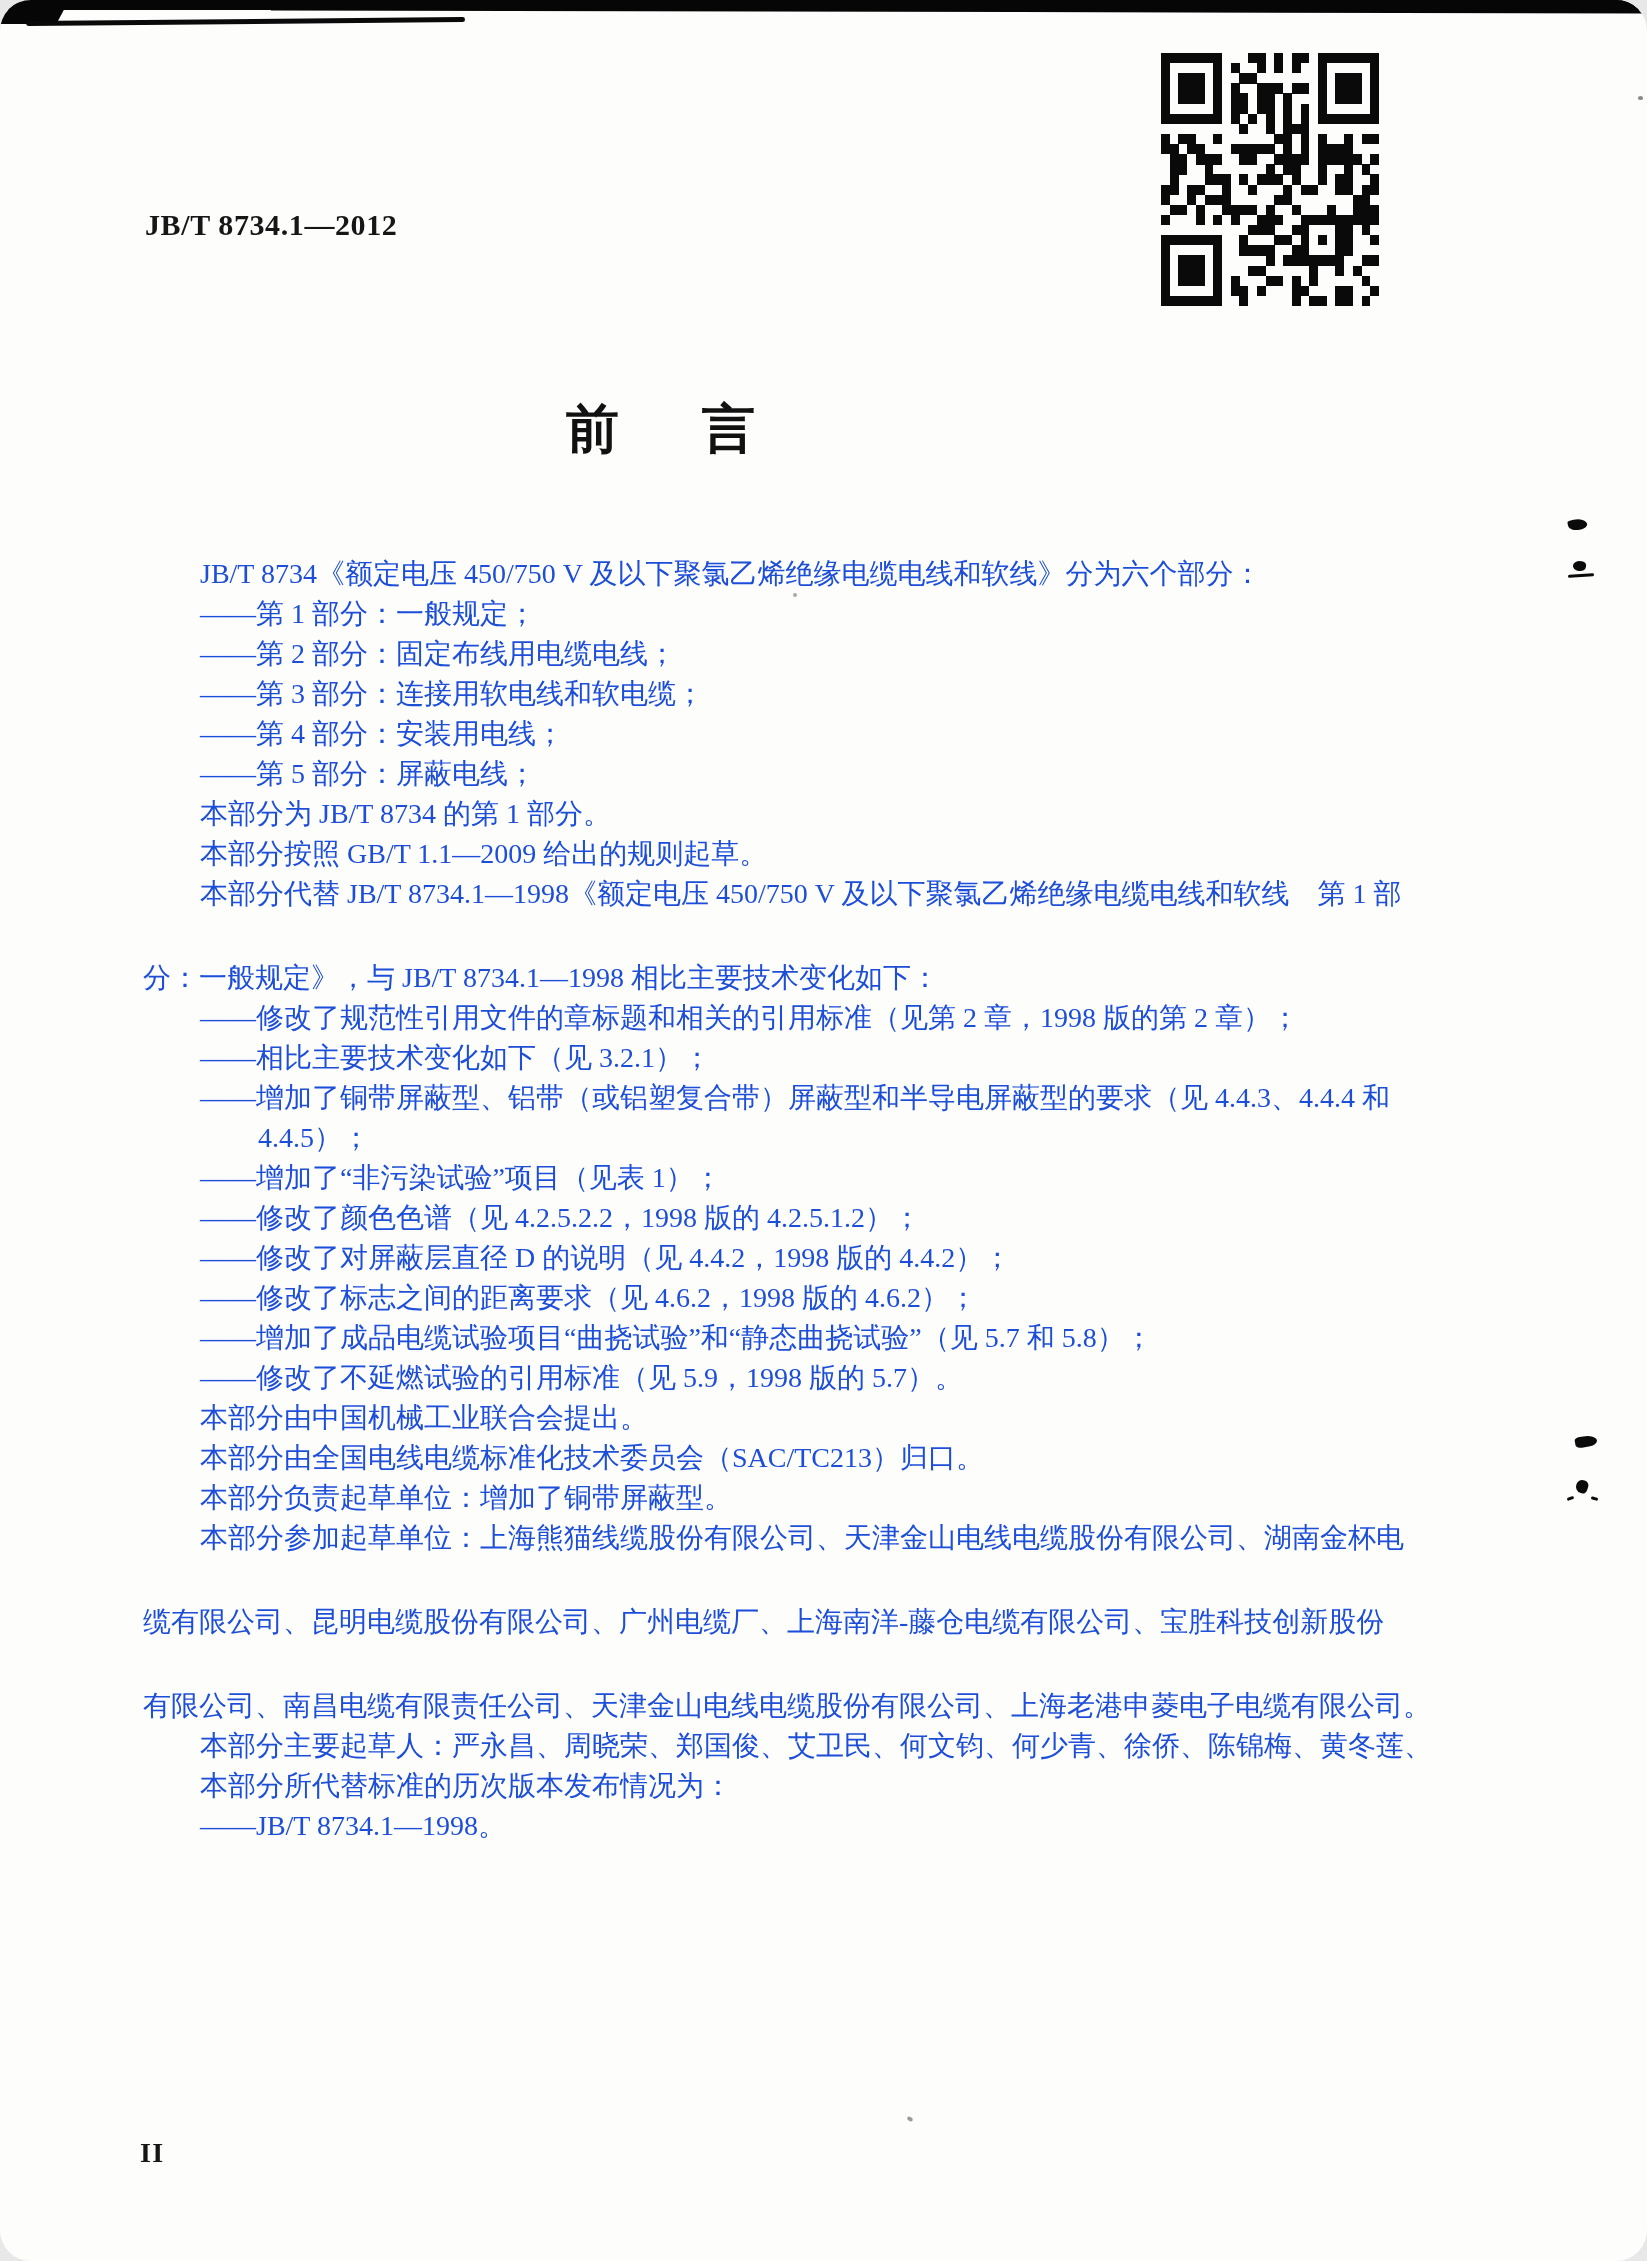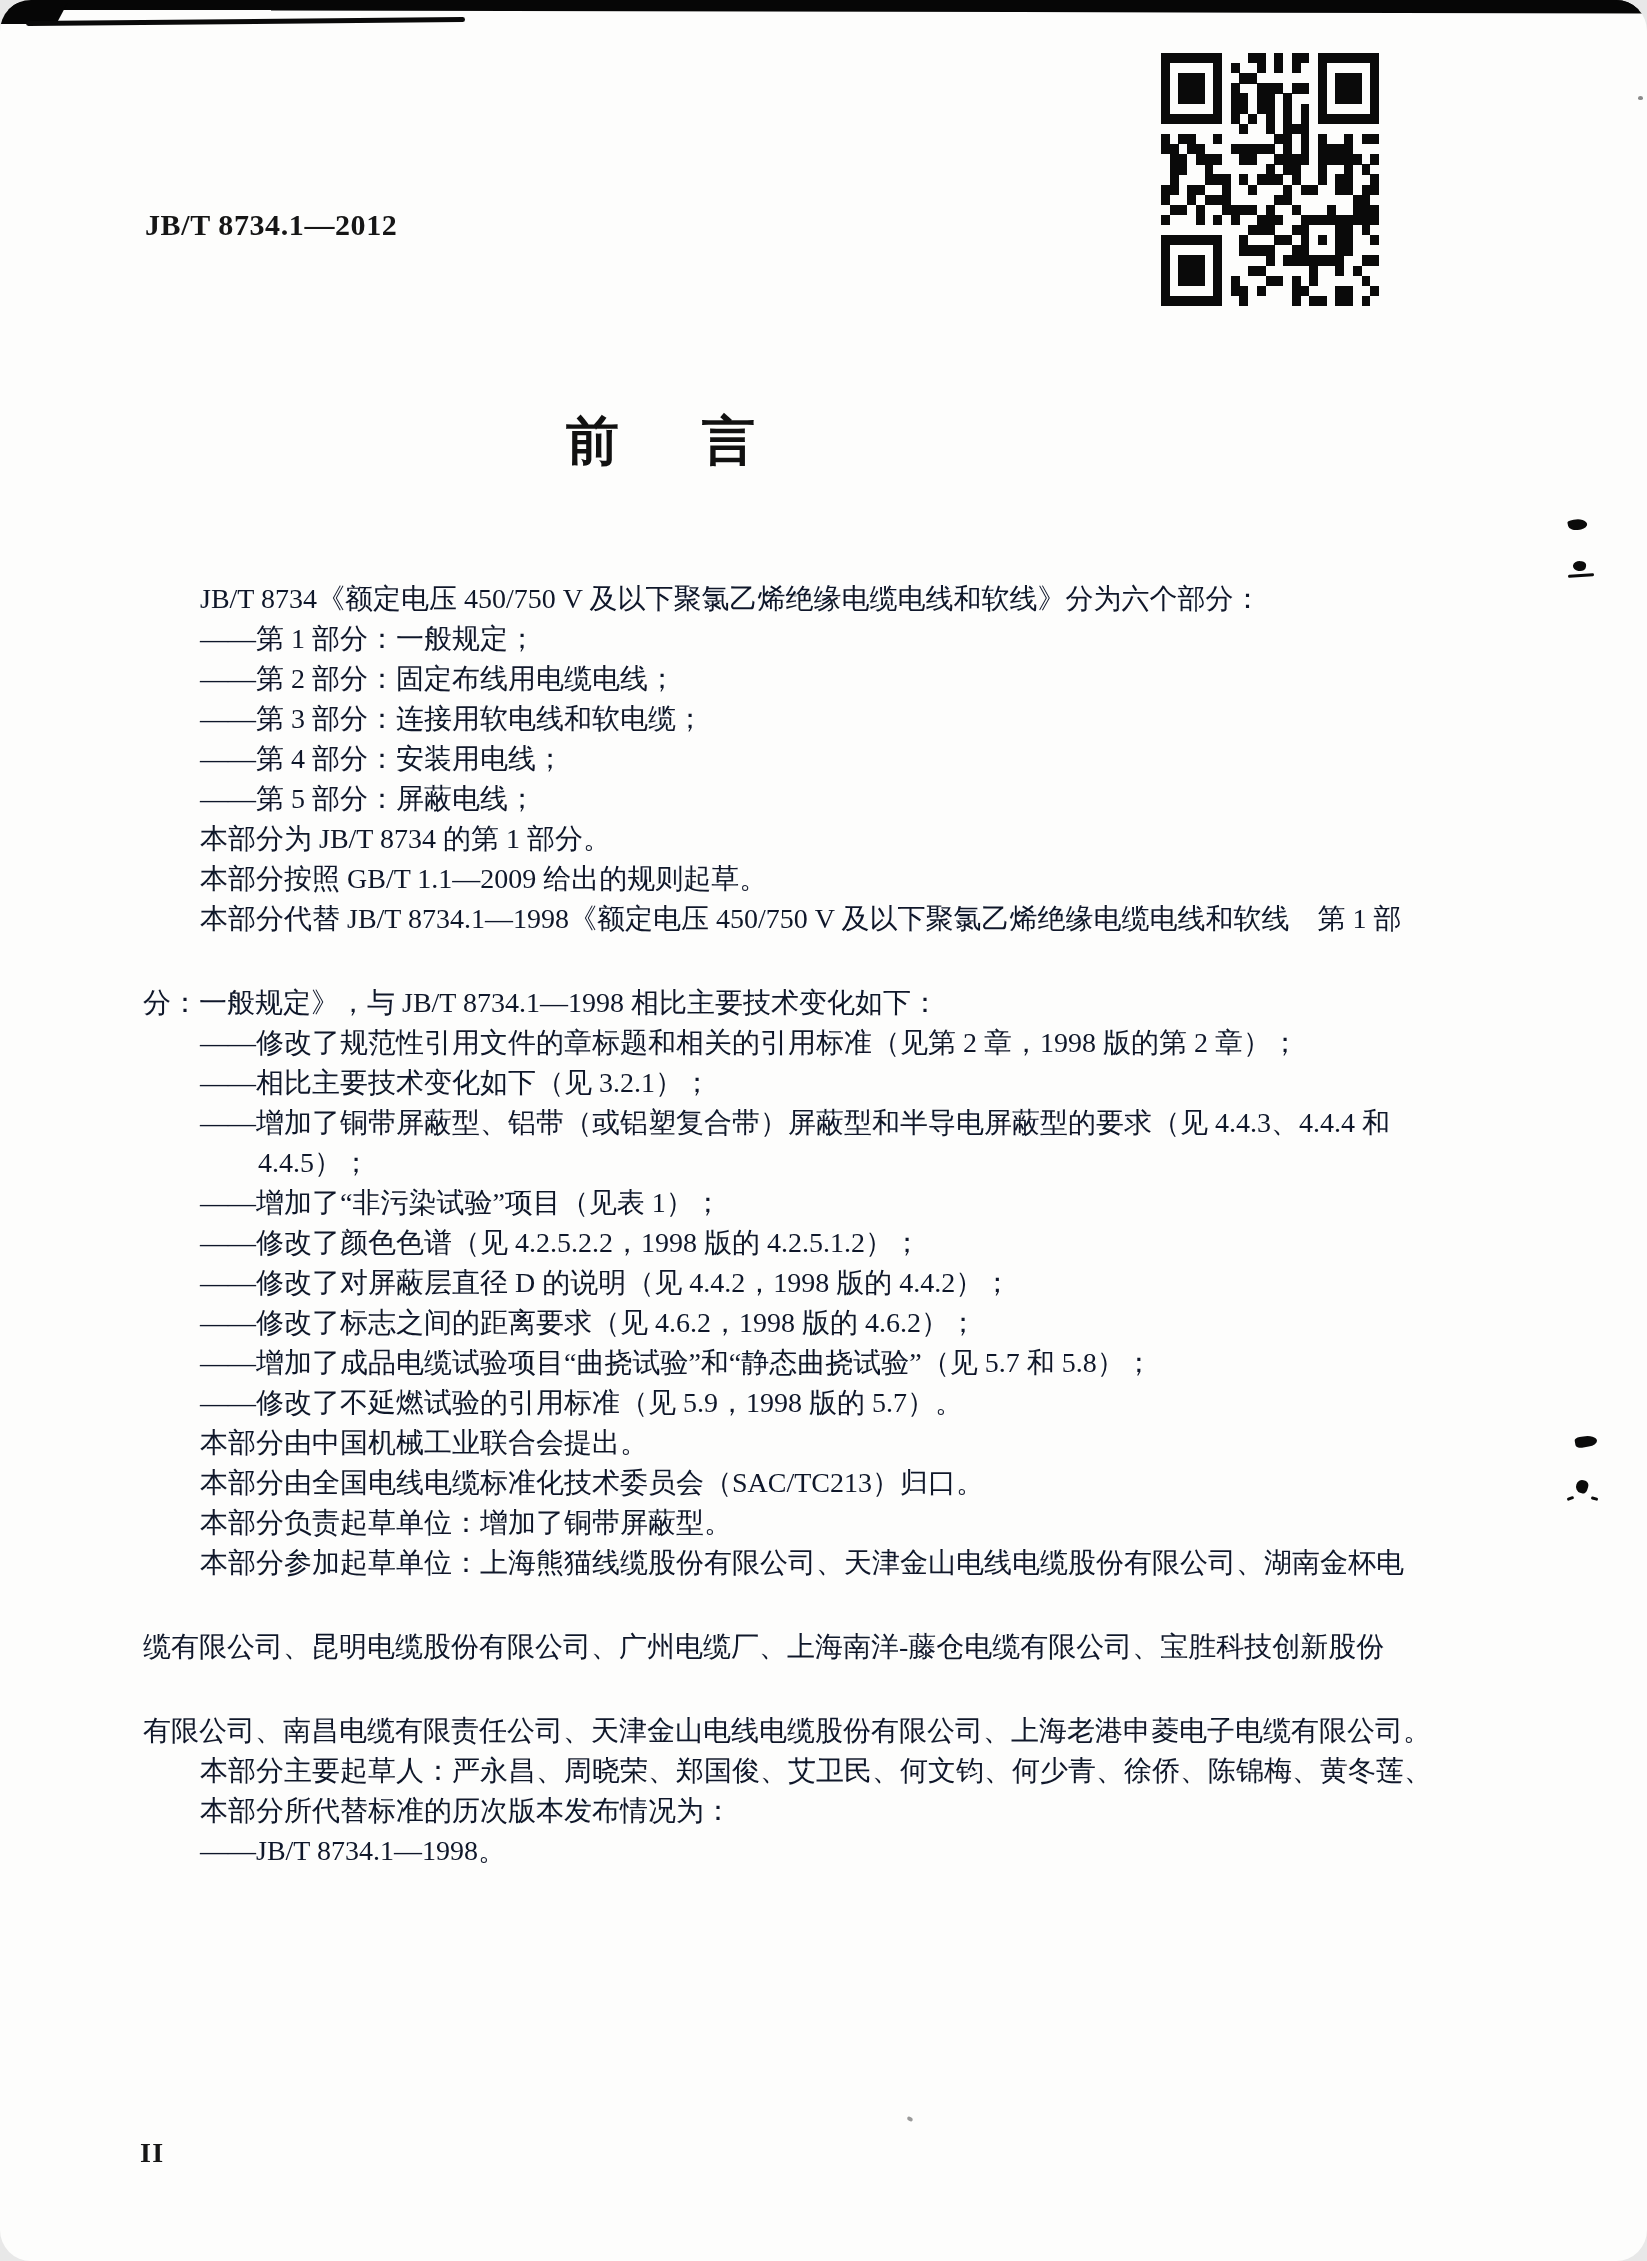--- a/index.html
+++ b/index.html
@@ -44,31 +44,31 @@
   
   .doc-code{
     position:absolute;left:145px;top:208px;
     font-size:30px;font-weight:bold;letter-spacing:0.6px;
   }
   
   .qr{position:absolute;left:1161px;top:53px;width:218px;height:253px;}
   .qr svg{width:100%;height:100%;}
   
   .fw-title{
-    position:absolute;left:0;top:406px;width:1321px;
+    position:absolute;left:0;top:394px;width:1321px;
     text-align:center;font-size:53px;font-weight:bold;
     color:#111;
     font-family:"Liberation Sans","DejaVu Sans",sans-serif;
   }
   .fw-title .gap{display:inline-block;width:83px;}
   
   .body-text{
-    position:absolute;left:143px;top:579px;width:1376px;
+    position:absolute;left:143px;top:554px;width:1376px;
     font-size:28px;line-height:40px;
-    color:#0f172a;
+    color:#1d4ed8;
   }
   .body-text .ln{white-space:nowrap;}
   .body-text .in0{padding-left:0;margin-top:44px;}
   .body-text .in1{padding-left:57px;}
   .body-text .in2{padding-left:115px;}
   
   .page-num{
     position:absolute;left:140px;top:2137px;
     font-size:28px;font-weight:bold;letter-spacing:1.3px;
   }

